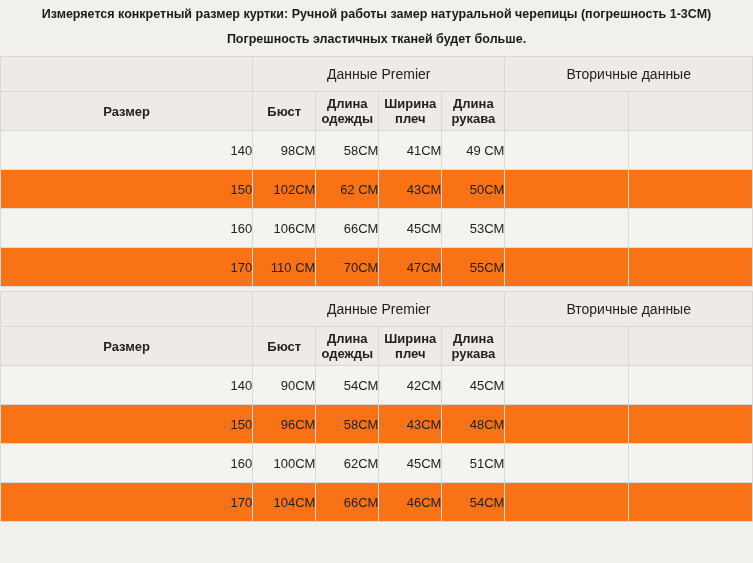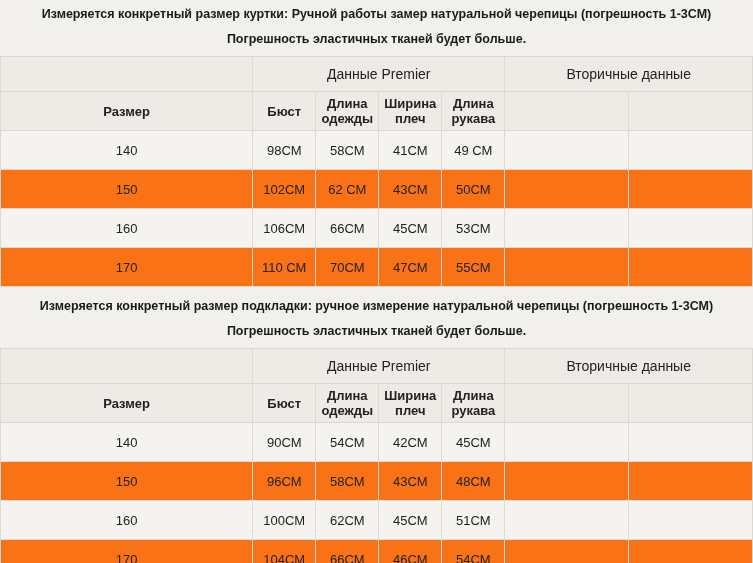--- a/index.html
+++ b/index.html
@@ -54,20 +54,21 @@
   }
   tr.head-row td {
     height: 38px;
     background: #eeebe7;
     font-weight: bold;
     font-size: 13px;
   }
   tr.data-row td {
     height: 38px;
     background: #f5f3f0;
+    text-align: right;
   }
   tr.data-row.alt td {
     background: #f97316;
   }
   .c-size   { width: 108px; }
   .c-bust   { width: 108px; }
   .c-length { width: 110px; }
   .c-shoul  { width: 107px; }
   .c-sleeve { width: 108px; }
   .c-x1     { width: 106px; }
@@ -134,21 +135,20 @@
         <td class="c-shoul">47СМ</td>
         <td class="c-sleeve">55СМ</td>
         <td class="c-x1"></td>
         <td class="c-x2"></td>
       </tr>
     </tbody>
   </table>
 
   <div class="spacer"></div>
 
-  <div class="note note-2">Измеряется конкретный размер подкладки: ручное измерение натуральной черепицы (погрешность 1-3СМ) Погрешность эластичных тканей будет больше.</div>
 
   <table class="size-table">
     <tbody>
       <tr class="group-row">
         <td class="c-size"></td>
         <td class="c-bust" colspan="4">Данные Premier</td>
         <td class="c-x1" colspan="2">Вторичные данные</td>
       </tr>
       <tr class="head-row">
         <td class="c-size">Размер</td>

